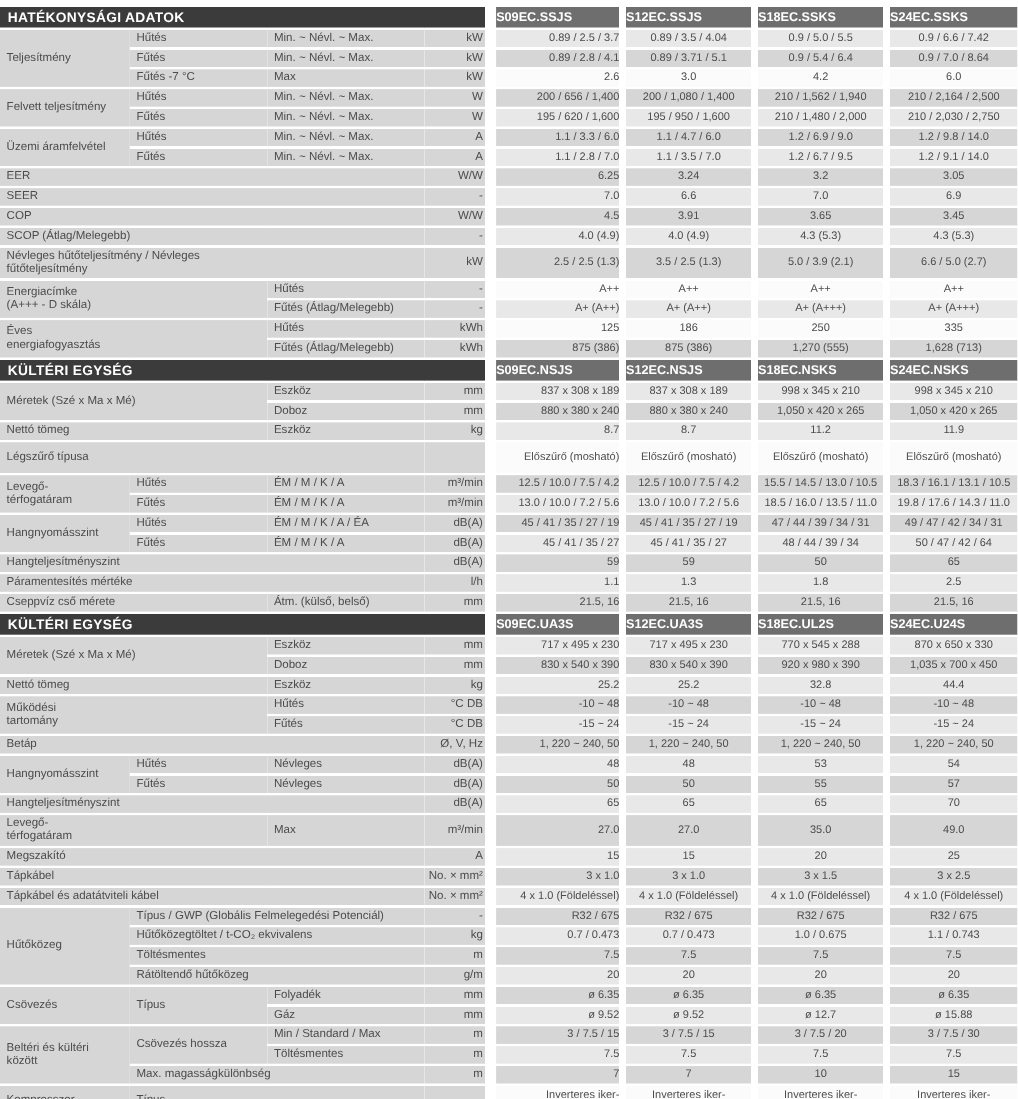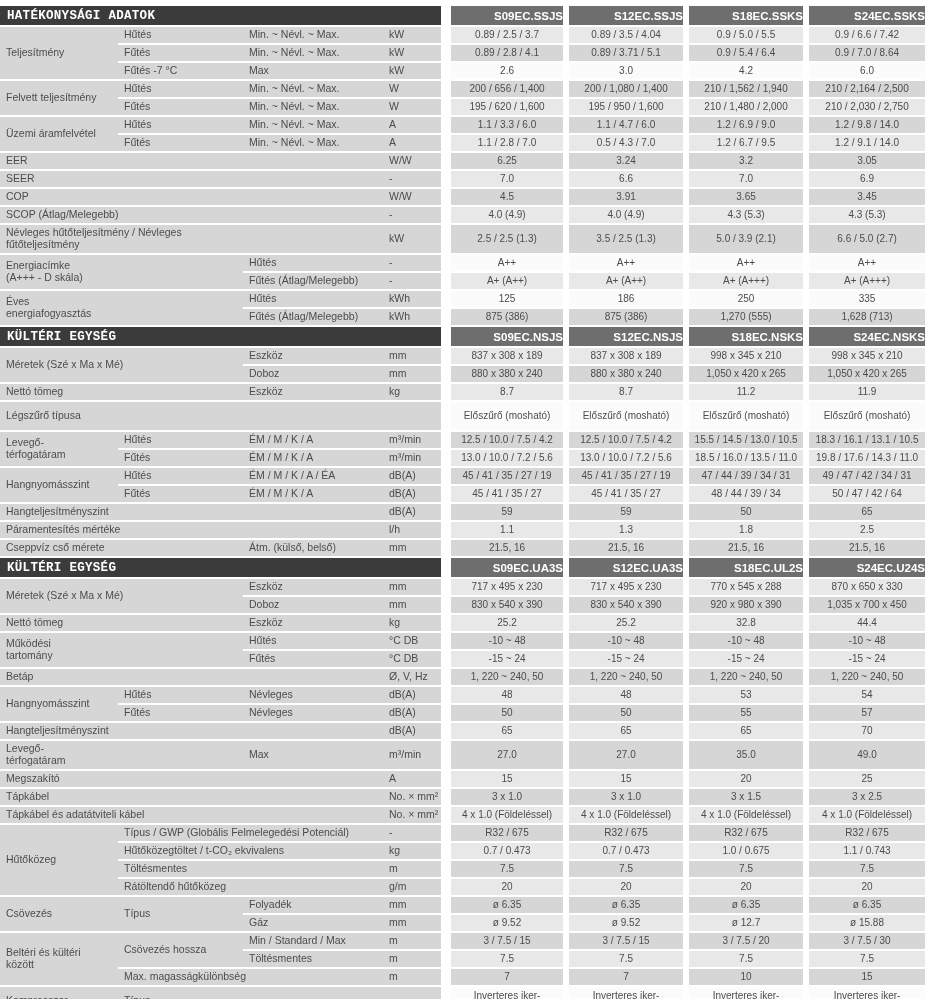--- a/index.html
+++ b/index.html
@@ -2,30 +2,30 @@
 <html style="--section-header-bg: #3b3b3b; --model-header-bg: #6e6e6e; --header-text: #ffffff; --label-bg: #d6d6d6; --row-light: #e8e8e8; --row-mid: #d6d6d6; --row-white: #fbfbfb; --text: #4c4c4c;"><head>
 <meta charset="utf-8">
 <style>
   html,body{margin:0;padding:0;background:#ffffff;}
   .sheet{width:925px;margin:6px 0 0 0;}
   table{width:925px;border-collapse:collapse;table-layout:fixed;
         font-family:"Liberation Sans","DejaVu Sans",sans-serif;
         border-bottom:2px solid #9f9f9f;}
   th,td{border-bottom:2px solid #fff;vertical-align:middle;overflow:hidden;padding:0;}
   th.sec{background:var(--section-header-bg);color:var(--header-text);text-align:left;
-         font-size:12.5px;font-weight:bold;padding-left:7px;height:19px;letter-spacing:.3px;font-family:Liberation Mono, monospace;}
+         font-size:12.5px;font-weight:bold;padding-left:7px;height:19px;letter-spacing:.3px;}
   th.model{background:var(--model-header-bg);color:var(--header-text);font-size:11.5px;
-           font-weight:bold;height:19px;border-left:6px solid #fff;text-align:right;}
+           font-weight:bold;height:19px;border-left:6px solid #fff;text-align:left;}
   th.model.first{border-left-width:10px;}
   td{height:14px;font-size:10.5px;color:var(--text);line-height:1.12;}
   tr.dbl td{height:26px;}
   td.lab{background:var(--label-bg);text-align:left;padding:1px 2px 1px 6px;white-space:pre-line;}
-  td.unit{padding-left:3px;}
+  td.unit{padding-left:3px;text-align:right;}
   td.val{text-align:center;border-left:6px solid #fff;font-size:10px;white-space:pre-line;}
-  td.val.first{border-left-width:10px;}
+  td.val.first{border-left-width:10px;text-align:right;}
   .s-a{background:var(--row-light);} .s-b{background:var(--row-mid);} .s-w{background:var(--row-white);}
 </style>
 </head>
 <body>
 
 <div class="sheet">
   <table>
     <colgroup>
       <col style="width:118px">
         <col style="width:125px">
@@ -99,21 +99,21 @@
           <td class="val s-b first">1.1 / 3.3 / 6.0</td>
           <td class="val s-b">1.1 / 4.7 / 6.0</td>
           <td class="val s-b">1.2 / 6.9 / 9.0</td>
           <td class="val s-b">1.2 / 9.8 / 14.0</td>
         </tr>
         <tr>
           <td class="lab">Fűtés</td>
           <td class="lab">Min. ~ Névl. ~ Max.</td>
           <td class="lab unit">A</td>
           <td class="val s-a first">1.1 / 2.8 / 7.0</td>
-          <td class="val s-a">0.5 / 4.3 / 7.0</td>
+          <td class="val s-a">1.1 / 3.5 / 7.0</td>
           <td class="val s-a">1.2 / 6.7 / 9.5</td>
           <td class="val s-a">1.2 / 9.1 / 14.0</td>
         </tr>
         <tr>
           <td class="lab" colspan="3">EER</td>
           <td class="lab unit">W/W</td>
           <td class="val s-b first">6.25</td>
           <td class="val s-b">3.24</td>
           <td class="val s-b">3.2</td>
           <td class="val s-b">3.05</td>

